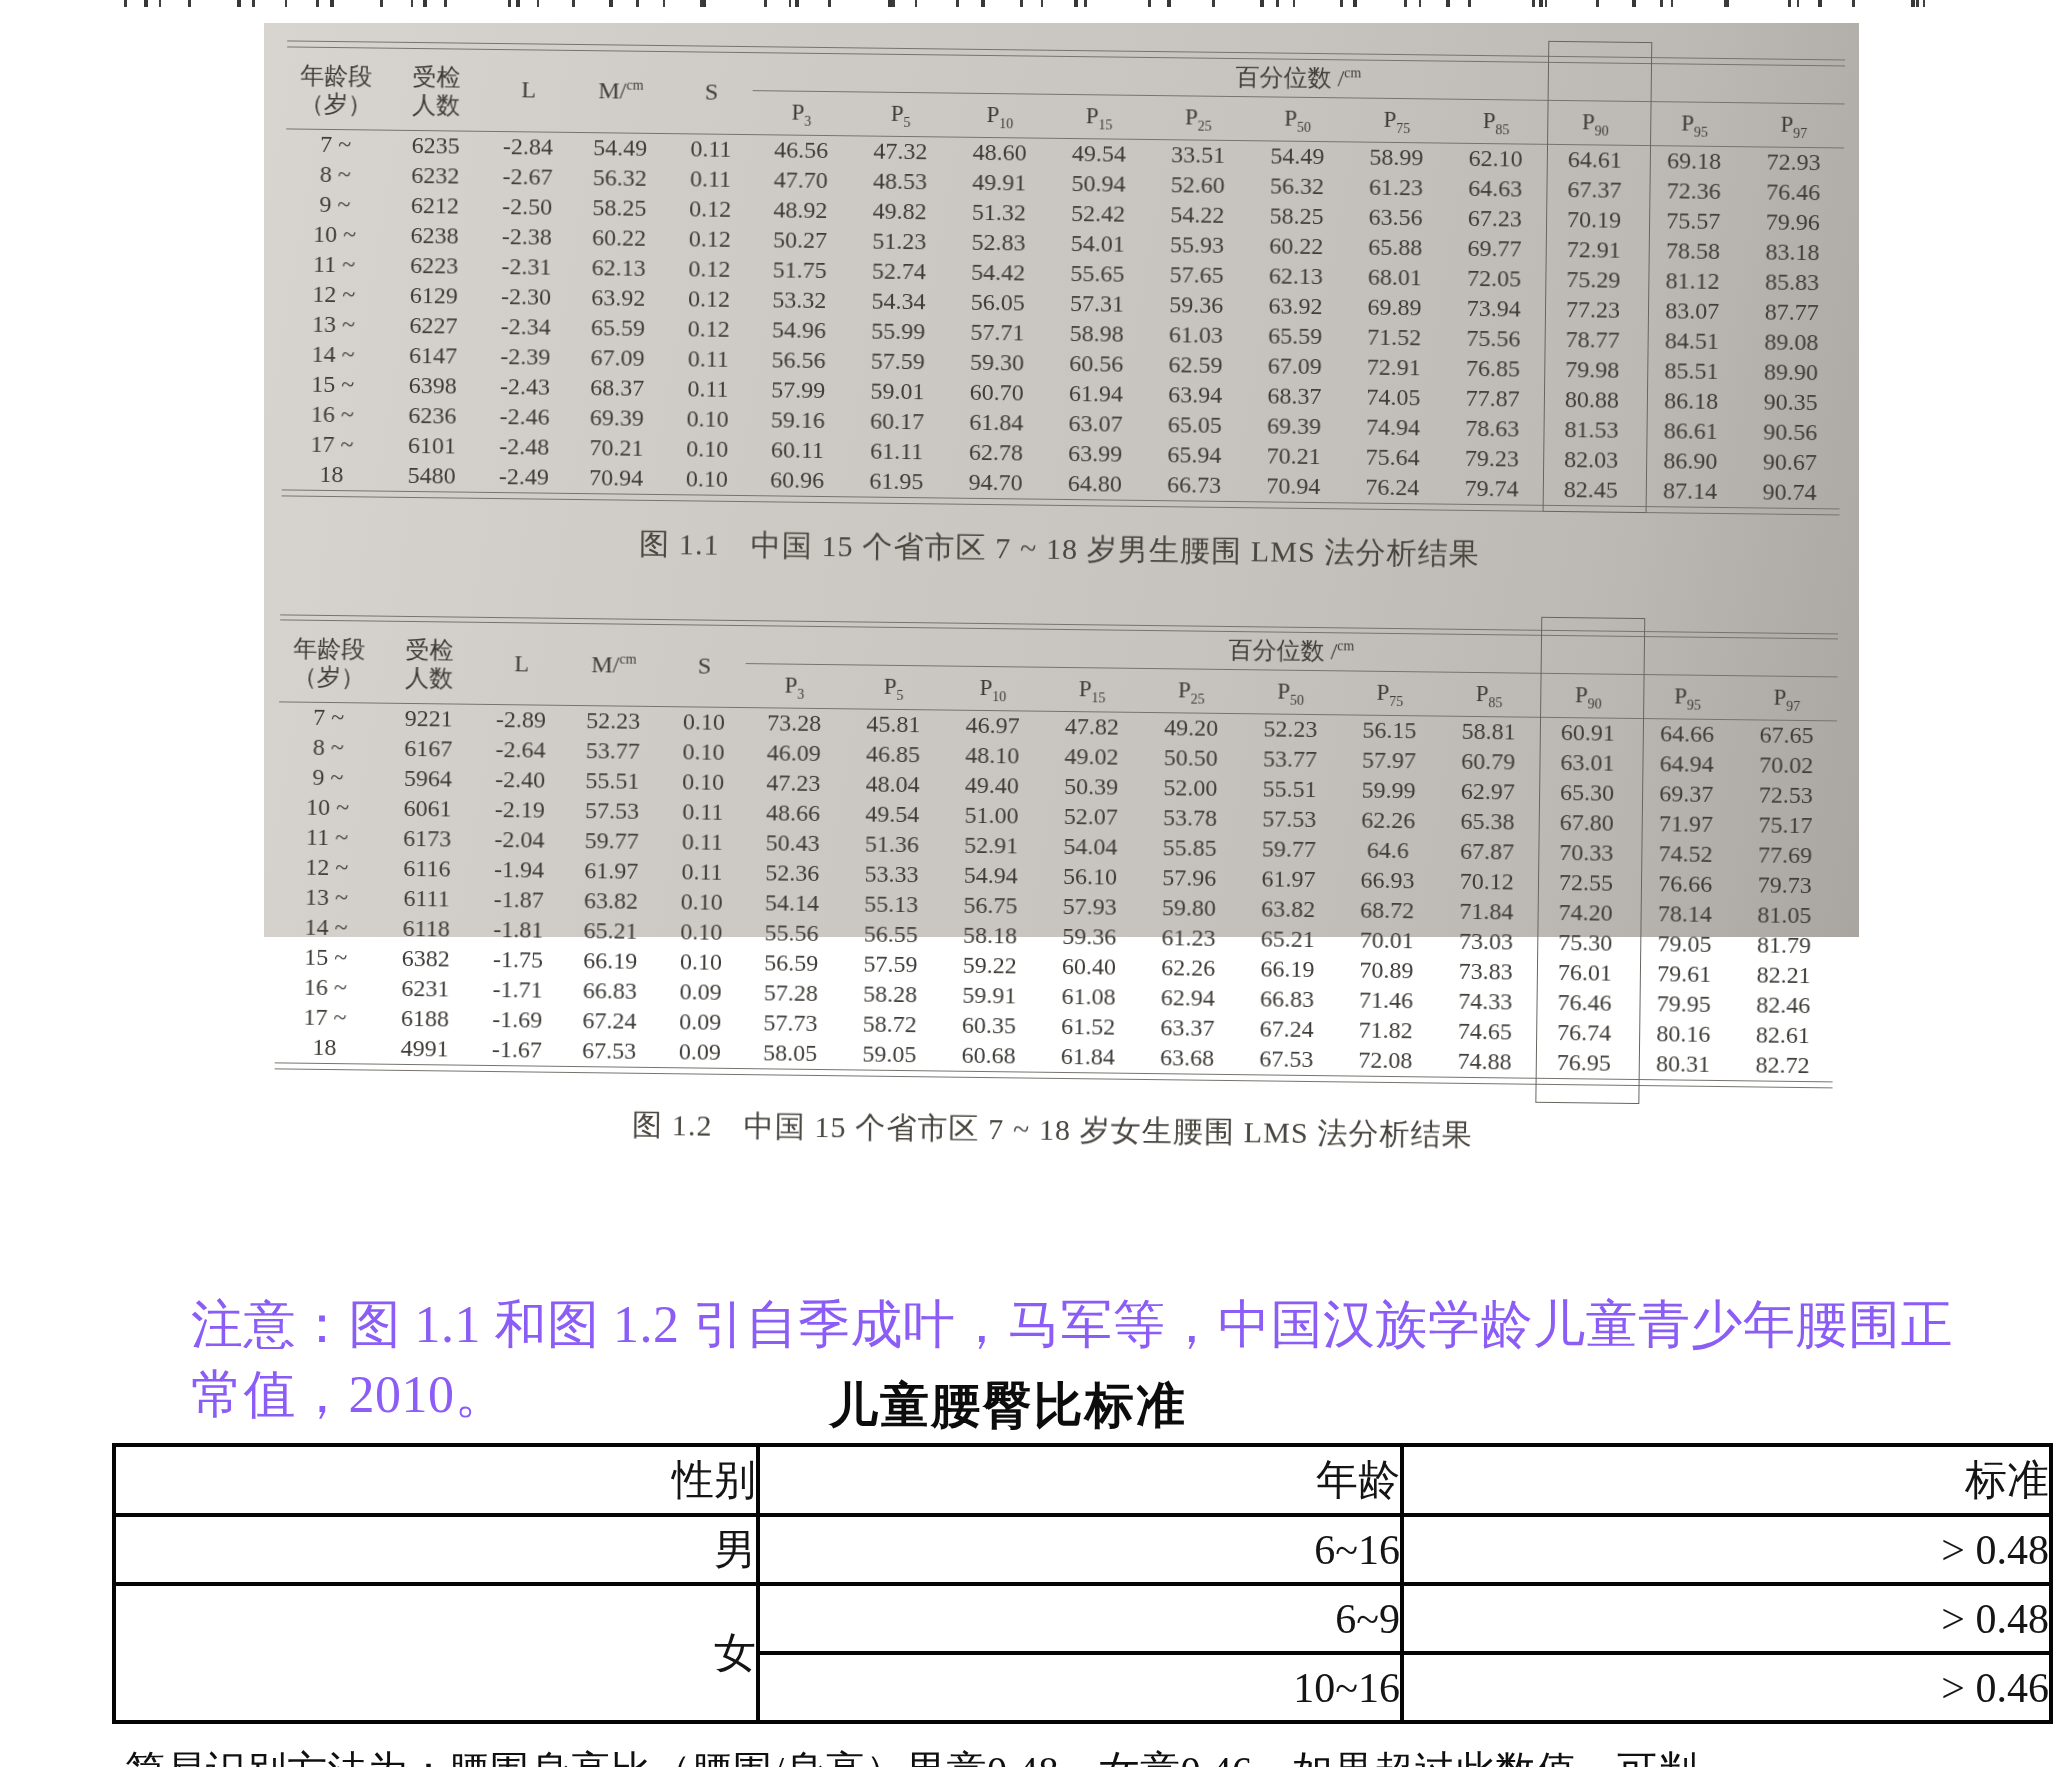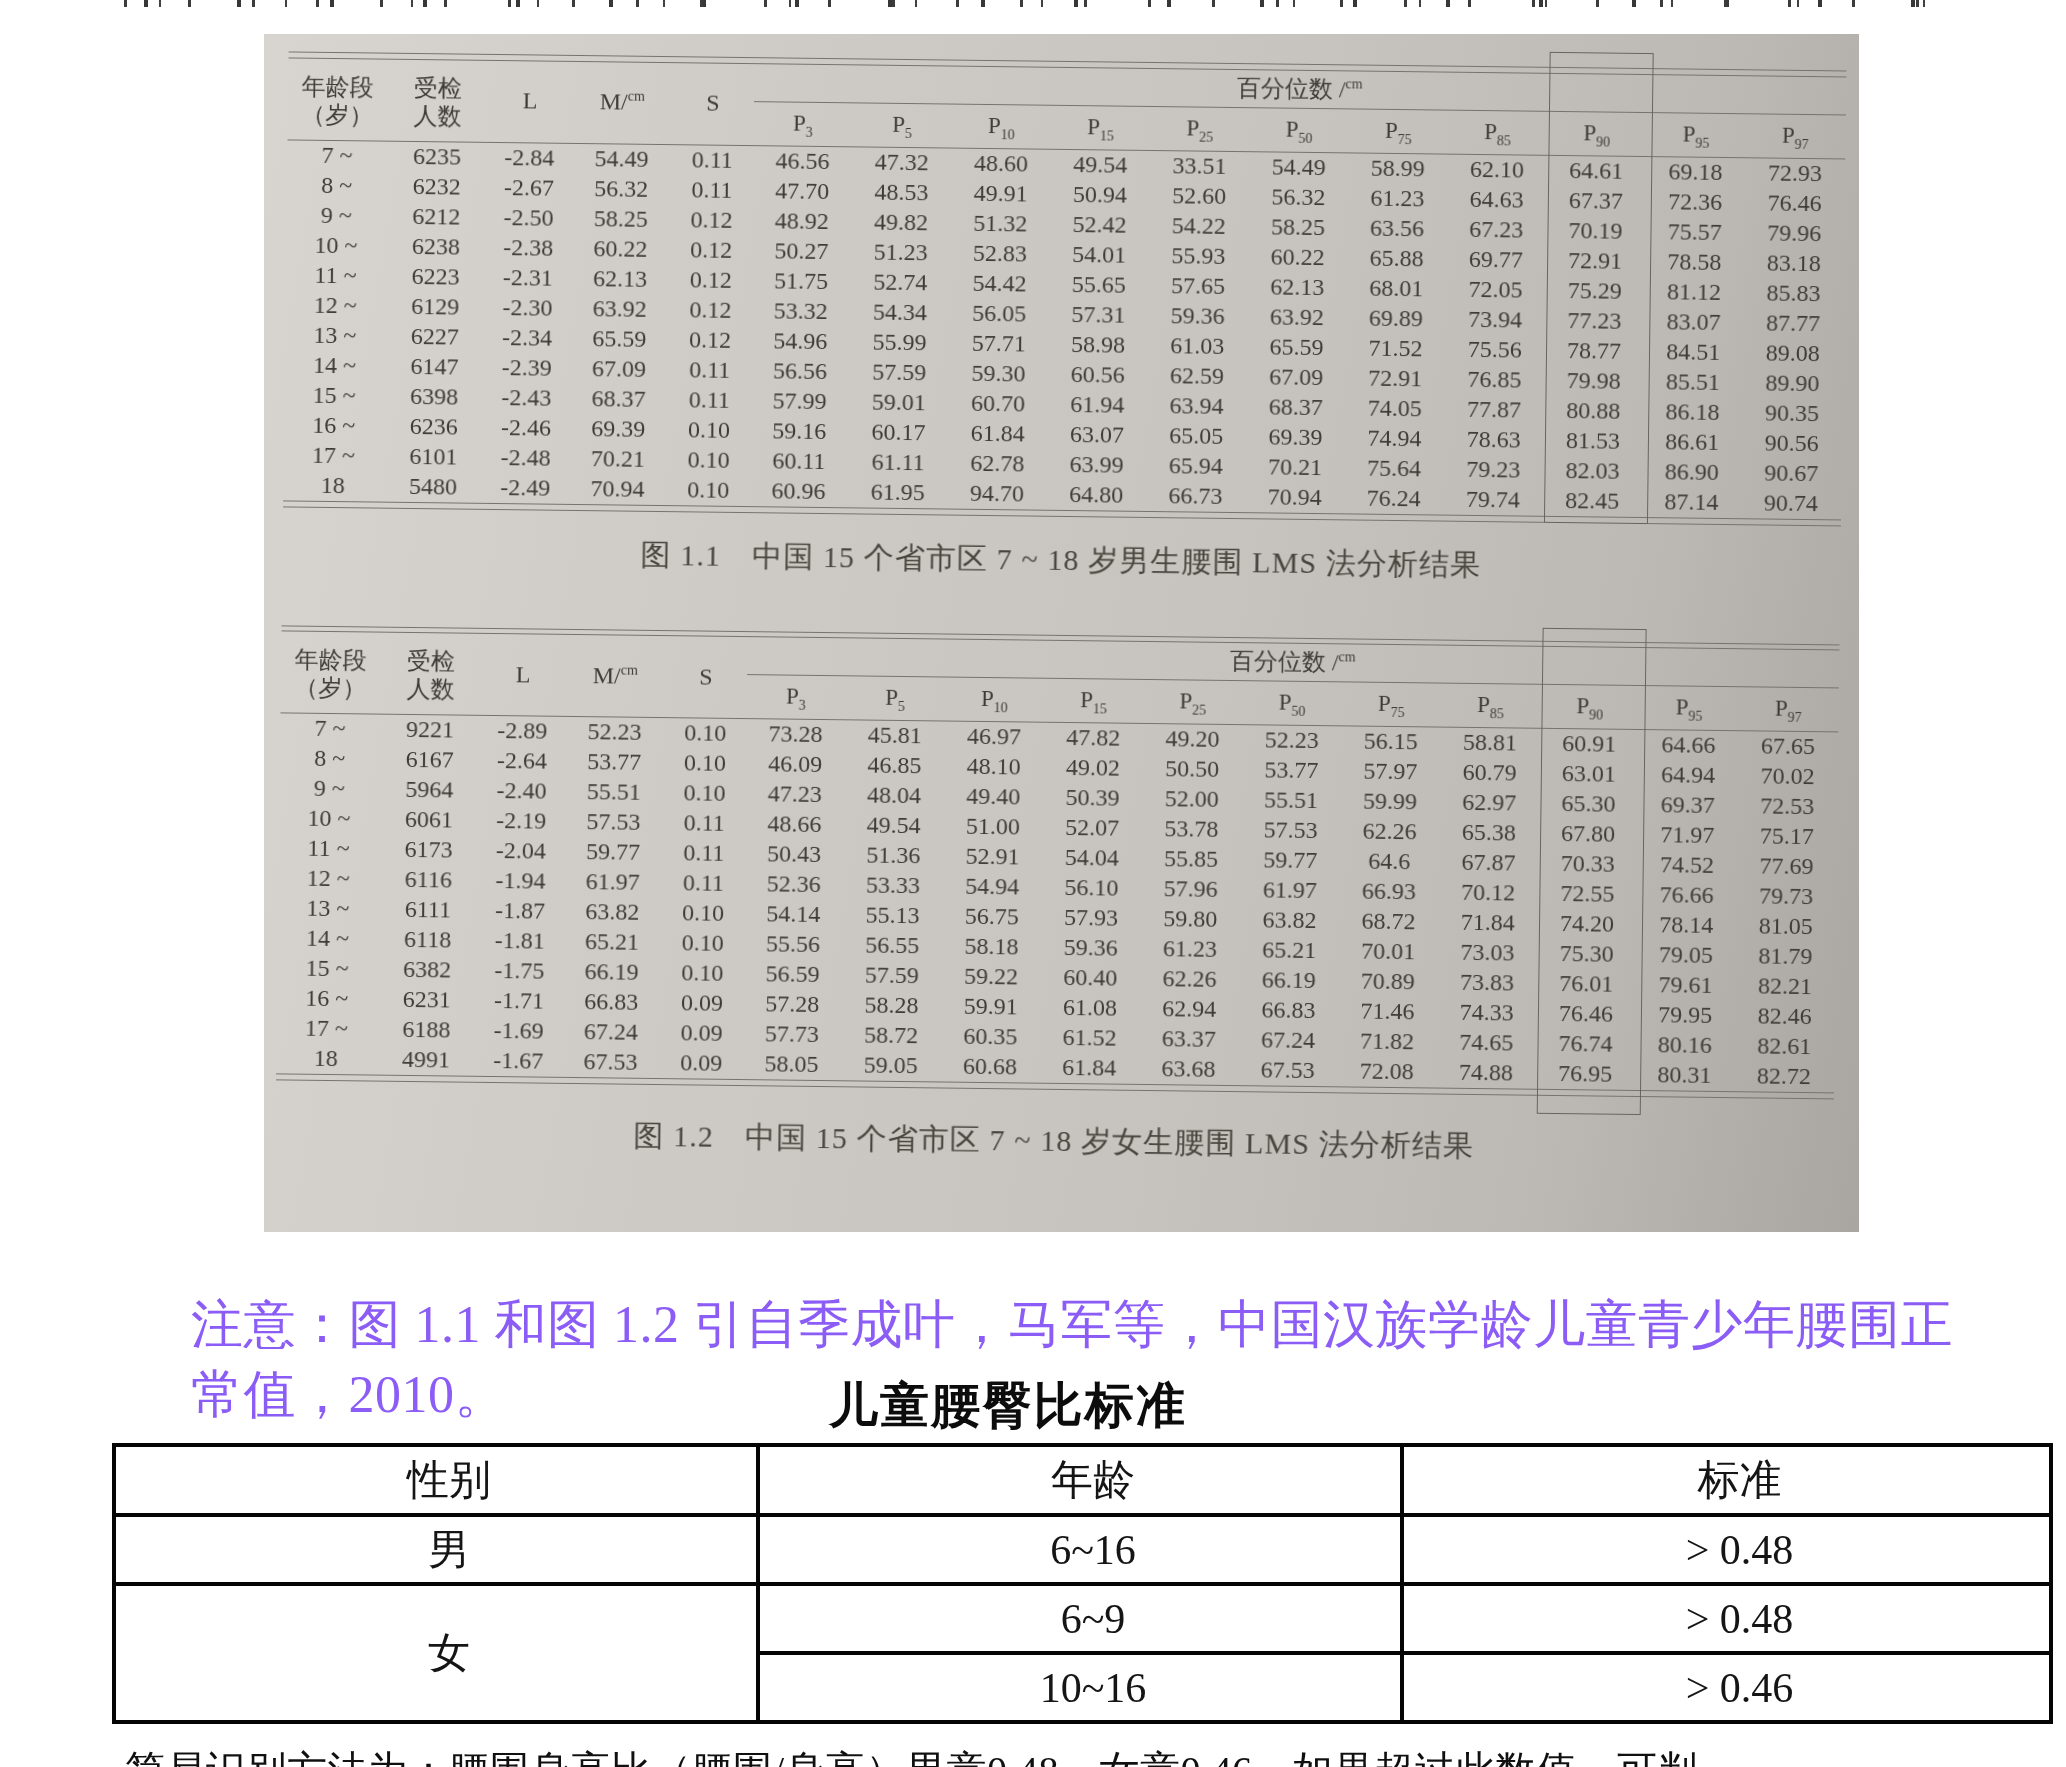--- a/index.html
+++ b/index.html
@@ -11,21 +11,21 @@
   
   .top-frag{
     position:absolute;top:0;left:124px;width:1812px;height:6.5px;opacity:.85;
     background-image:
       repeating-linear-gradient(90deg,#1b1b1b 0 3.3px,transparent 3.3px 64px),
       repeating-linear-gradient(90deg,transparent 0 20px,#151515 20px 24px,transparent 24px 93px),
       repeating-linear-gradient(90deg,transparent 0 35px,#202020 35px 37px,transparent 37px 126px);
   }
   
   .photo{
-    position:absolute;left:264px;top:34px;width:1595px;height:1198px;
+    position:absolute;left:264px;top:23px;width:1595px;height:914px;
     background:linear-gradient(100deg,#d8d5d0 0%,#cecbc6 30%,#c7c4bf 58%,#bcb9b5 82%,#a9a6a2 100%);
   }
   .photo-tilt{
     position:absolute;left:0;top:0;right:0;bottom:0;
     transform:rotate(0.7deg);transform-origin:35% 40%;
     padding-top:24.4px;
     filter:blur(0.3px);
     color:#3f3c38;
   }
   .lms-wrap{
@@ -68,21 +68,21 @@
   .sec-title{
     position:absolute;left:0;top:1373px;width:2016px;text-align:center;
     font-size:49px;font-weight:bold;color:#0c0c0c;letter-spacing:2.2px;
   }
   
   table.ratio{
     position:absolute;left:112px;top:1443px;width:1938px;
     border-collapse:collapse;table-layout:fixed;color:#151515;
   }
   table.ratio th,table.ratio td{
-    border:4.3px solid #040404;font-weight:normal;text-align:center;
+    border:4.3px solid #040404;font-weight:normal;text-align:right;
     font-size:42px;padding:0 0 0 26px;vertical-align:middle;white-space:nowrap;
   }
   table.ratio tr.hrow th{height:66px;}
   table.ratio tr.brow td{height:65px;}
   
   .bottom-cut{
     position:absolute;left:0;top:1741px;width:2066px;height:26.6px;overflow:hidden;
   }
   .bottom-cut .inner{
     margin:5.4px 0 0 125px;font-size:40px;line-height:50px;color:#101010;

